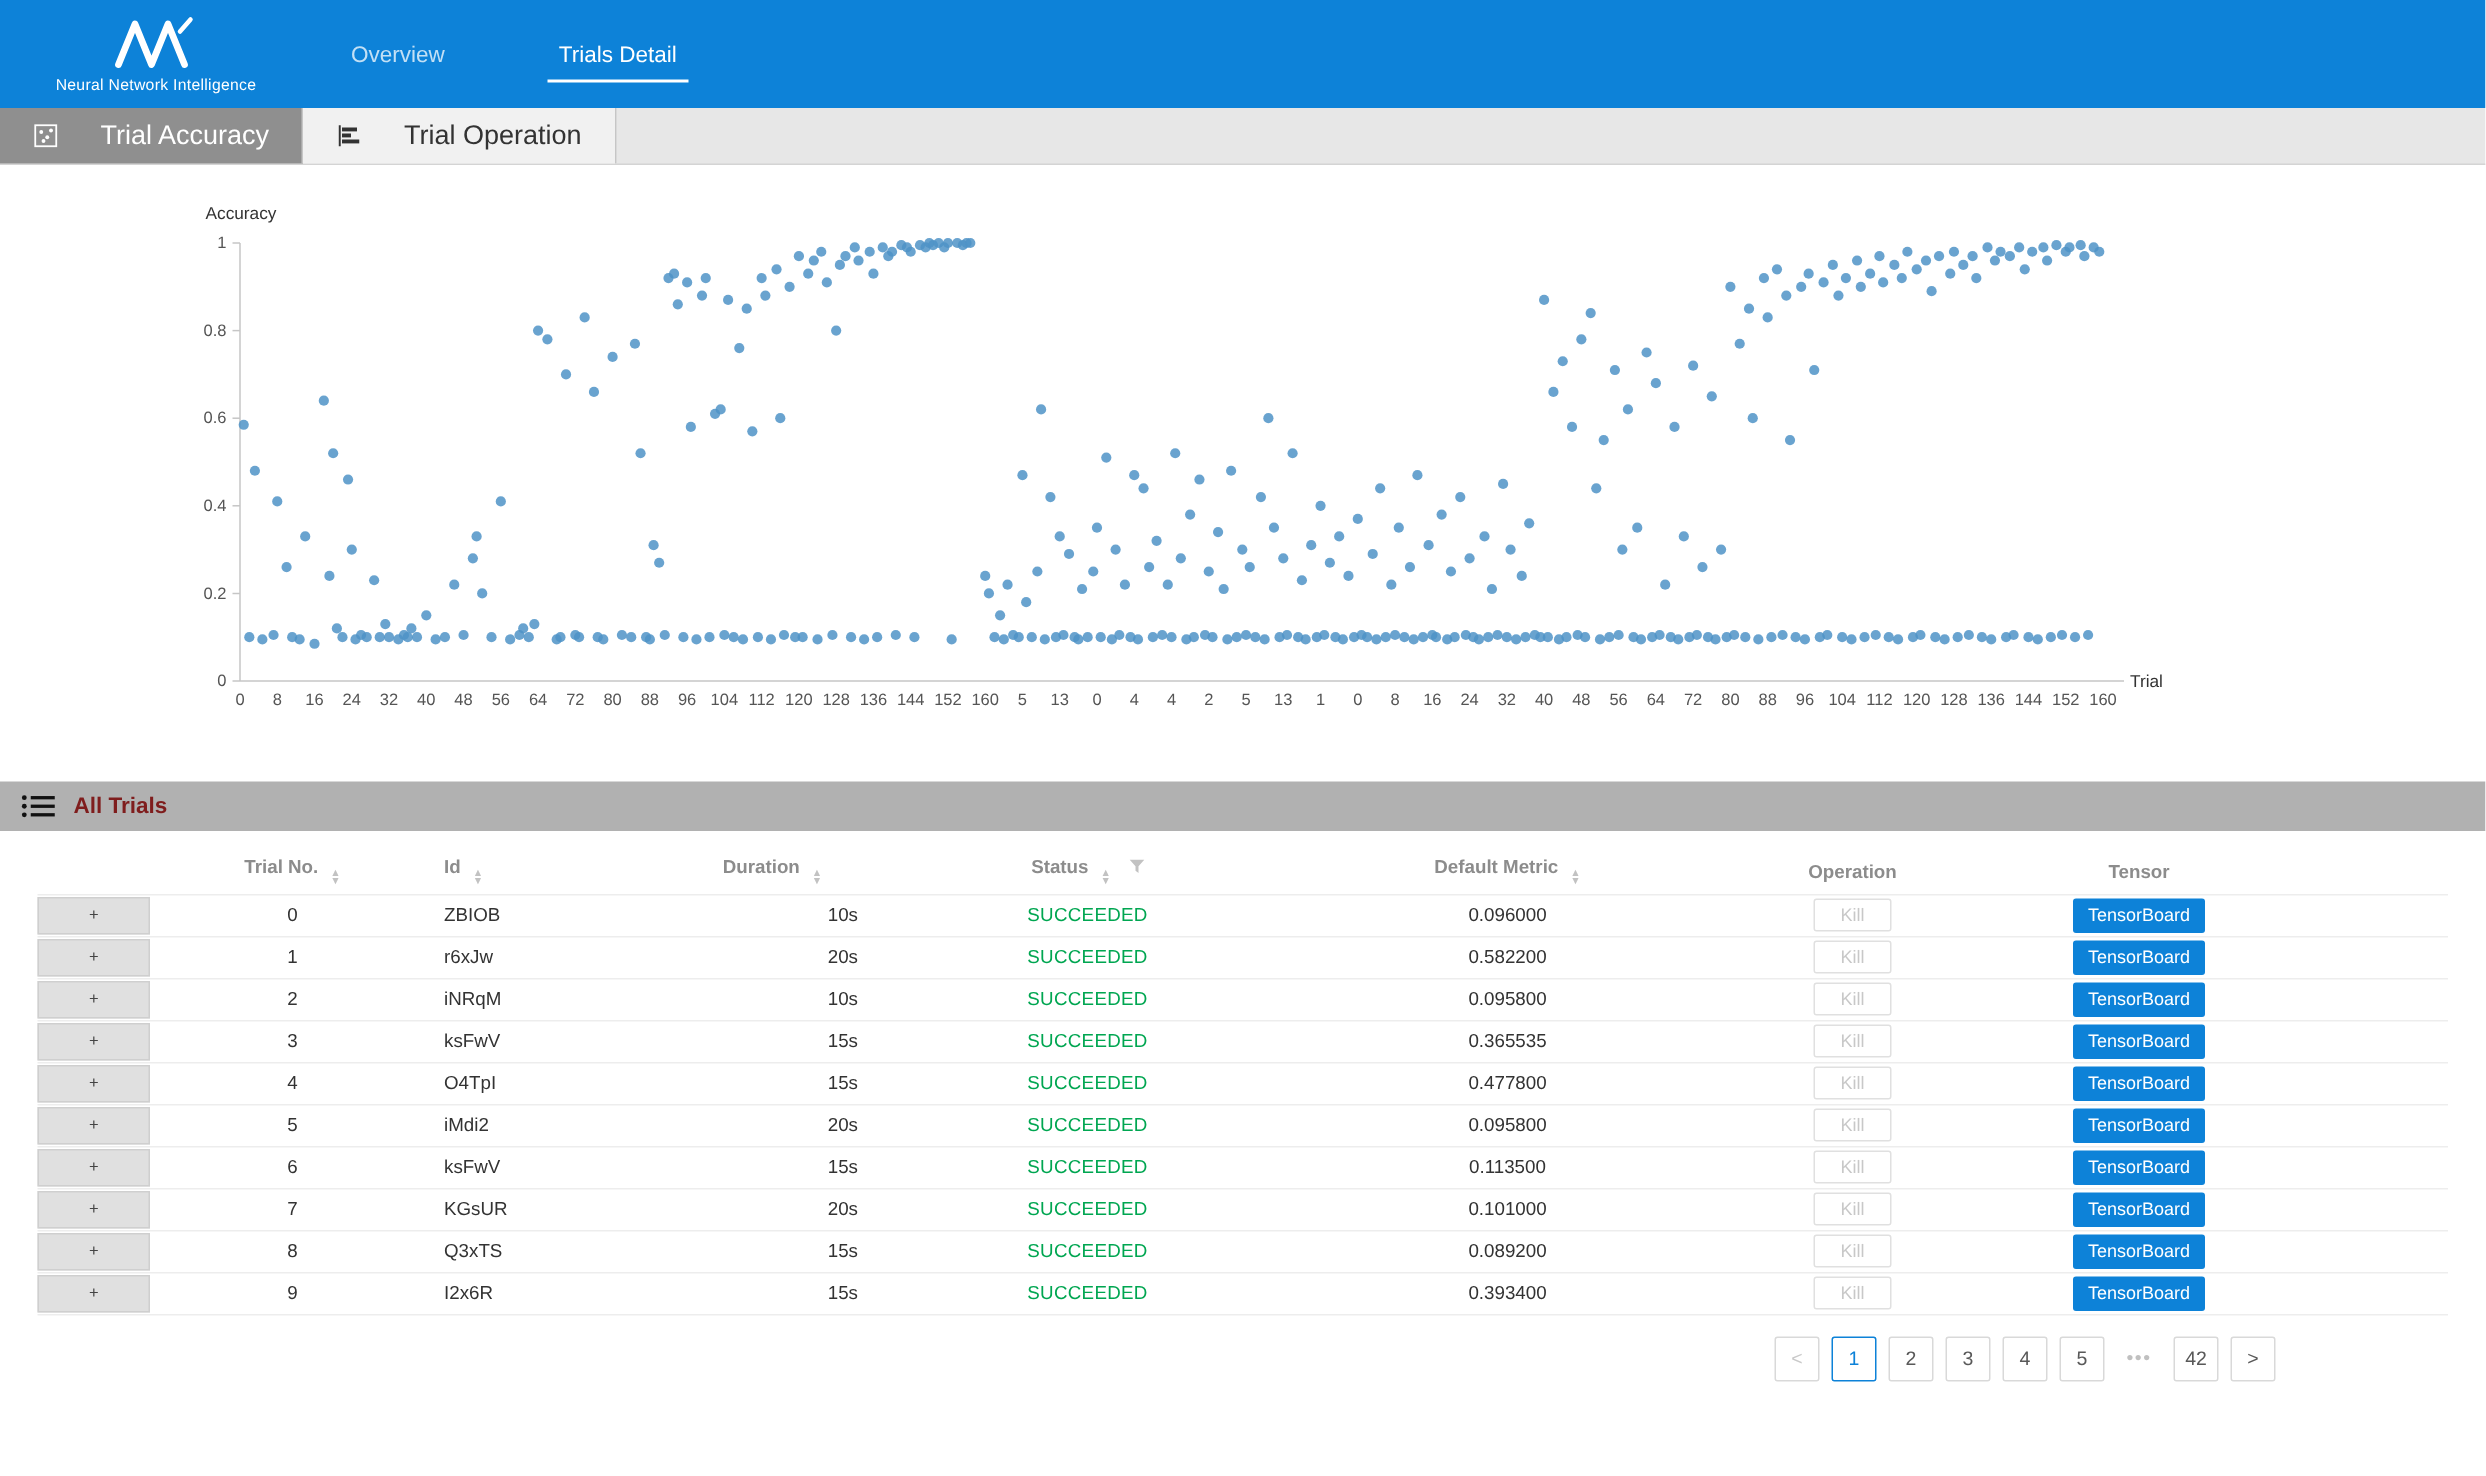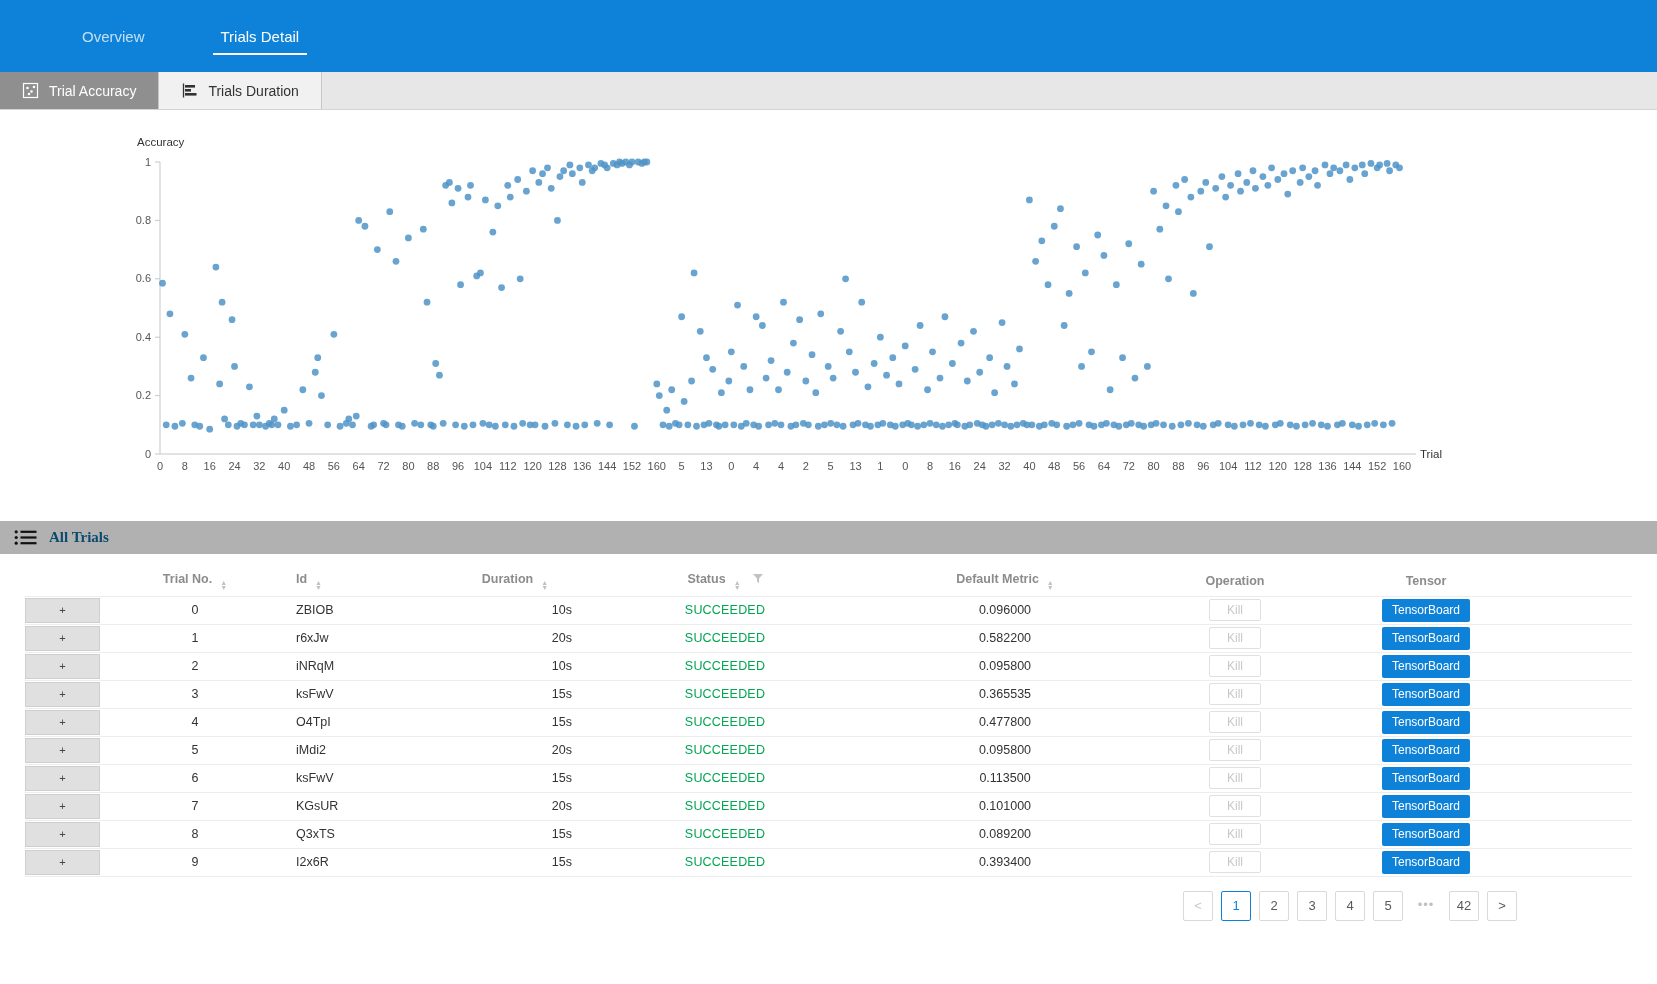--- a/index.html
+++ b/index.html
@@ -12,30 +12,30 @@
   
   .navbar { height:72px; background:#0d82d8; display:flex; align-items:center; padding-left:28px; }
   .logo { display:flex; flex-direction:column; align-items:center; width:152px; }
   .logo svg { display:block; }
   .logo-text { color:#fff; font-size:10.5px; margin-top:3px; letter-spacing:.2px; white-space:nowrap; }
   .nav-tabs { display:flex; margin-left:46px; gap:60px; align-items:center; }
   .nav-tab { color:rgba(255,255,255,.75); font-size:15px; cursor:pointer; padding:10px 8px 8px 8px; border-bottom:2px solid transparent; }
   .nav-tab.active { color:#fff; border-bottom-color:#fff; }
   
   .subtabs { height:38px; background:#e7e7e7; border-bottom:1px solid #d4d4d4; display:flex; align-items:stretch; }
-  .subtab { display:flex; align-items:center; gap:10px; padding:0 22px; font-size:14px; color:#333;
+  .subtab { display:flex; align-items:center; gap:28px; padding:0 22px; font-size:18px; color:#333;
             background:#f1f1f1; border-right:1px solid #c6c6c6; cursor:pointer; white-space:nowrap; }
   .subtab.active { background:#8f8f8f; color:#fff; }
   .subtab svg { display:block; }
   
   .chart-area { margin:24px 0 0 114px; }
   #scatter-svg { display:block; }
   
   .alltrials { height:33px; background:#b1b1b1; display:flex; align-items:center; gap:11px; padding-left:14px; margin-top:42px; }
-  .alltrials-title { font-size:15px; font-weight:bold; color:#0c4a6e;font-family:Liberation Serif, serif; }
+  .alltrials-title { font-size:15px; font-weight:bold; color:#7f1d1d; }
   
   .table-wrap { margin:12px 25px 0 25px; }
   table { width:100%; border-collapse:collapse; table-layout:fixed; }
   thead th { font-weight:bold; color:#8c8c8c; font-size:12.5px; height:30px; padding:0; }
   .a-c { text-align:center; }
   .a-l { text-align:left; padding-left:6px; }
   .c-duration { text-align:right; padding-right:28px; }
   .c-tensor { text-align:center; padding-right:90px; }
   th.c-duration { text-align:center; padding-right:0; }
   .sort { display:inline-flex; flex-direction:column; margin-left:8px; vertical-align:-2px; line-height:5px; }
@@ -53,20 +53,27 @@
   .page { min-width:30px; height:30px; line-height:28px; text-align:center; border:1px solid #d9d9d9; border-radius:2px;
           font-size:13px; color:#595959; background:#fff; cursor:pointer; padding:0 4px; }
   .page.active { border-color:#0d82d8; color:#0d82d8; }
   .page.ellipsis { border:none; color:#c0c0c0; letter-spacing:1px; cursor:default; }
   .page.prev { color:#c9c9c9; }
 </style>
 </head>
 <body>
 
 <header class="navbar">
+  <div class="logo">
+    <svg width="58" height="38" viewBox="0 0 58 38">
+      <polyline points="4,33 15,6 26,33 37,6 48,33" fill="none" stroke="#ffffff" stroke-width="4.5" stroke-linecap="round" stroke-linejoin="round"></polyline>
+      <line x1="52" y1="3" x2="45" y2="11" stroke="#ffffff" stroke-width="3" stroke-linecap="round"></line>
+    </svg>
+    <div class="logo-text">Neural Network Intelligence</div>
+  </div>
   <nav class="nav-tabs">
     <a class="nav-tab">Overview</a>
     <a class="nav-tab active">Trials Detail</a>
   </nav>
 </header>
 
 <div class="subtabs">
   <div class="subtab active">
     <svg width="17" height="17" viewBox="0 0 17 17">
       <rect x="1.5" y="1.5" width="14" height="14" fill="none" stroke="currentColor" stroke-width="1.2"></rect>
@@ -77,21 +84,21 @@
     </svg>
     <span>Trial Accuracy</span>
   </div>
   <div class="subtab">
     <svg width="17" height="17" viewBox="0 0 17 17">
       <line x1="2.5" y1="1.5" x2="2.5" y2="15.5" stroke="currentColor" stroke-width="1.3"></line>
       <rect x="4" y="3" width="10" height="2.6" fill="currentColor"></rect>
       <rect x="4" y="7" width="6" height="2.6" fill="currentColor"></rect>
       <rect x="4" y="11" width="11.5" height="2.6" fill="currentColor"></rect>
     </svg>
-    <span>Trials Duration</span>
+    <span>Trial Operation</span>
   </div>
 </div>
 
 <div class="chart-area">
   <svg id="scatter-svg" width="1412" height="345" viewBox="0 0 1412 345">
       <line x1="46" y1="28" x2="46" y2="320" stroke="#c6c6c6"></line>
       <line x1="46" y1="320" x2="1302" y2="320" stroke="#c6c6c6"></line>
       <text x="23" y="12" font-size="11.5" fill="#333">Accuracy</text>
       <text x="1306" y="324" font-size="11.5" fill="#333">Trial</text>
       <line x1="41" y1="320" x2="46" y2="320" stroke="#c6c6c6"></line>

